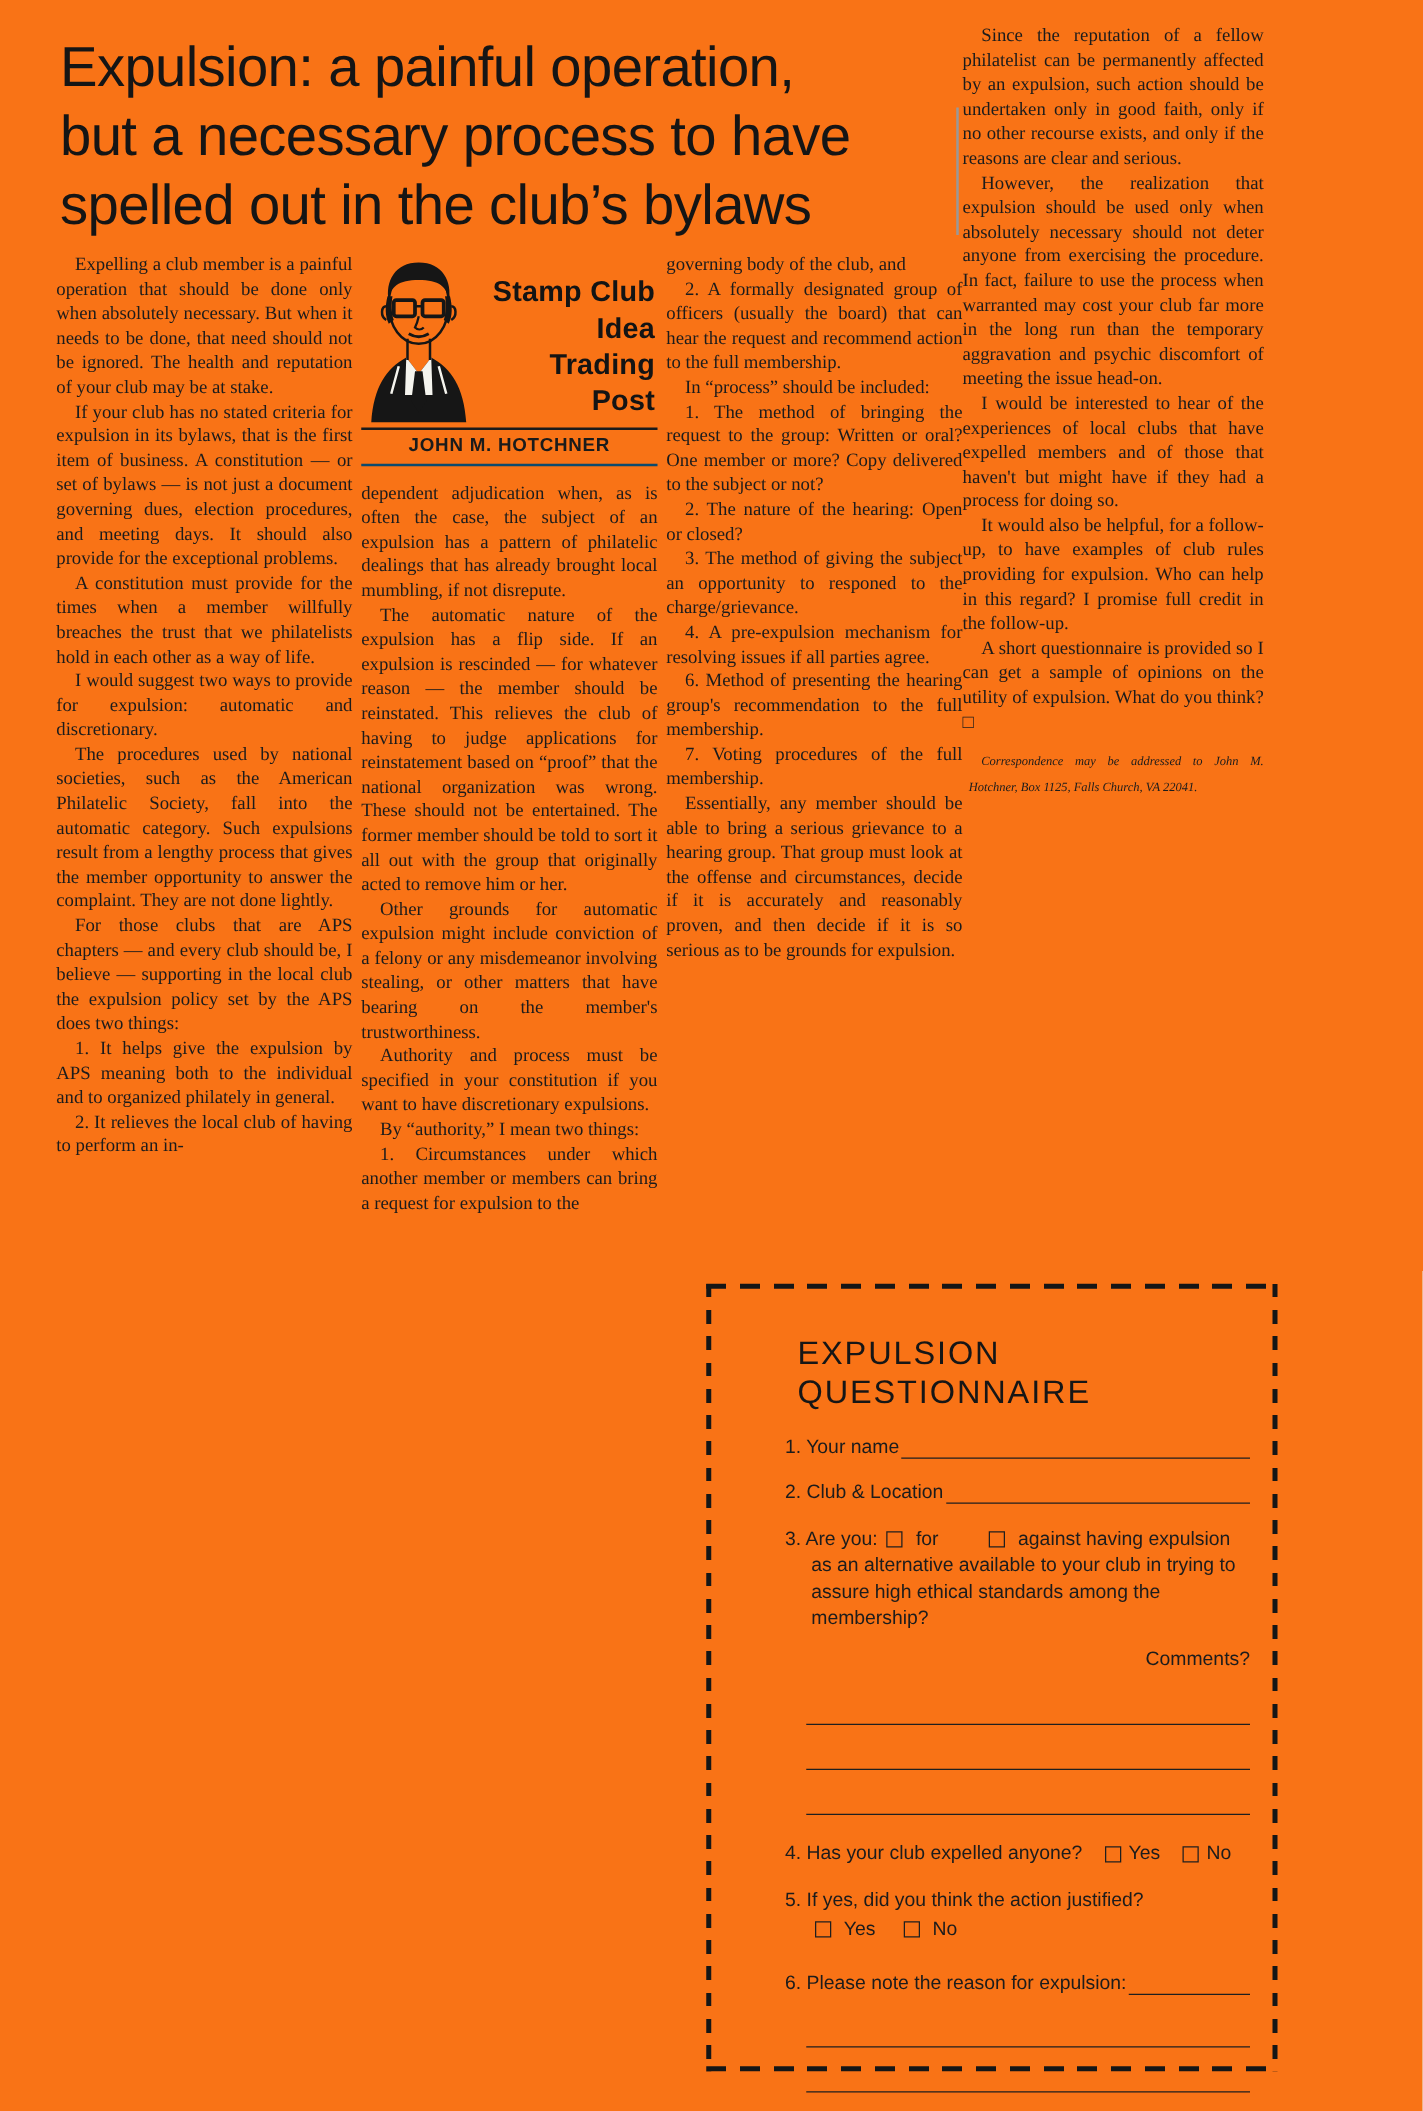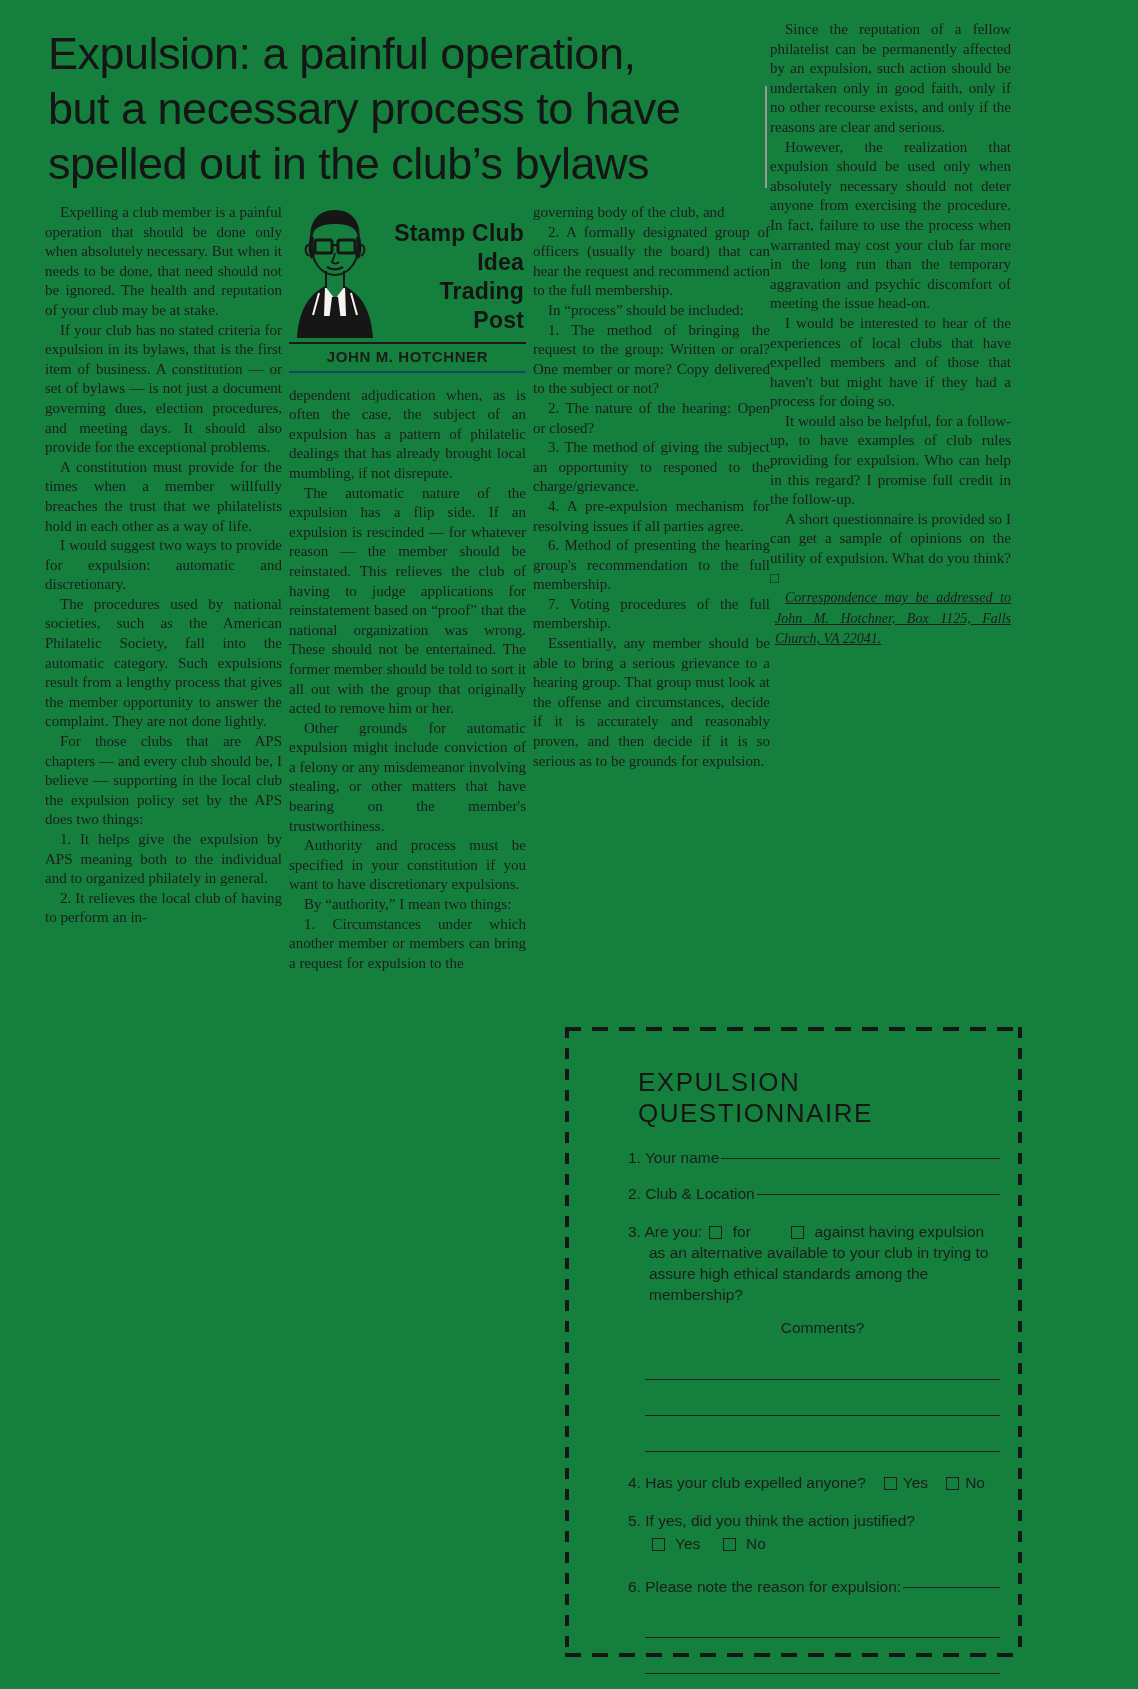--- a/index.html
+++ b/index.html
@@ -1,18 +1,18 @@
 <!DOCTYPE html>
 <html><head>
 <meta charset="utf-8">
 <style>
   html,body { margin:0; padding:0; background:#e8e6e0; }
   .page {
     position:relative; width:1138px; height:1689px; margin:0 auto;
-    background:#15803d; color:#1d1d1d; overflow:hidden;
+    background:#f97316; color:#1d1d1d; overflow:hidden;
     font-family:"Liberation Serif", serif;
   }
   
   .headline {
     position:absolute; left:48px; top:26px; width:730px;
     font-family:"Liberation Sans", sans-serif;
     font-size:45px; line-height:55px; font-weight:400; letter-spacing:-0.5px;
     color:#151515;
   }
   
@@ -37,40 +37,40 @@
     font-size:23px; line-height:29px; color:#141414; letter-spacing:0.2px;
   }
   .mast-byline {
     margin-top:4px; padding:3px 0 4px;
     border-top:2px solid #1b1b1b; border-bottom:2px solid #0c4a6e;
     text-align:center; font-family:"Liberation Sans", sans-serif;
     font-size:15px; font-weight:700; letter-spacing:0.6px; color:#1b1b1b;
   }
   
   .correspondence {
-    padding-left:5px;
-    font-style:italic; font-size:14px; line-height:20.5px;text-decoration:underline;
+    margin-top:12px; padding-left:5px;
+    font-style:italic; font-size:10px; line-height:20.5px;
   }
   .correspondence p { text-indent:10px; margin:0; }
   
   .qbox {
     position:absolute; left:565px; top:1027px; width:457px; height:630px;
     box-sizing:border-box; padding:16px 22px 0 63px;
     font-family:"Liberation Sans", sans-serif; color:#1c1c1c;
   }
   .dash-h { position:absolute; left:0; right:0; height:4px;
     background:repeating-linear-gradient(90deg,#161616 0 16px,transparent 16px 27px); }
   .dash-v { position:absolute; top:0; bottom:0; width:4px;
     background:repeating-linear-gradient(180deg,#161616 0 11px,transparent 11px 21px); }
   .dash-top{top:0;} .dash-bottom{bottom:0;} .dash-left{left:0;} .dash-right{right:0;}
   .q-title {
     margin:24px 0 20px 10px;
     font-size:26px; letter-spacing:1.5px; font-weight:400; color:#161616;
   }
-  .q-row { display:flex; align-items:center; margin-bottom:18px; font-size:15.5px; }
+  .q-row { display:flex; align-items:flex-end; margin-bottom:18px; font-size:15.5px; }
   .q-row .q-label { white-space:nowrap; }
   .fill { flex:1; border-bottom:1.7px solid #1f1f1f; margin-left:2px; }
   .q-block { margin-bottom:14px; font-size:15.5px; line-height:21px;
     padding-left:21px; text-indent:-21px; }
   .cb {
     display:inline-block; width:13px; height:13px; box-sizing:border-box;
     border:1.7px solid #1f1f1f; vertical-align:-2px; margin:0 6px 0 3px;
   }
   .cb-gap { margin-left:36px; }
   .comments { margin-left:17px;flex-direction:column; }

